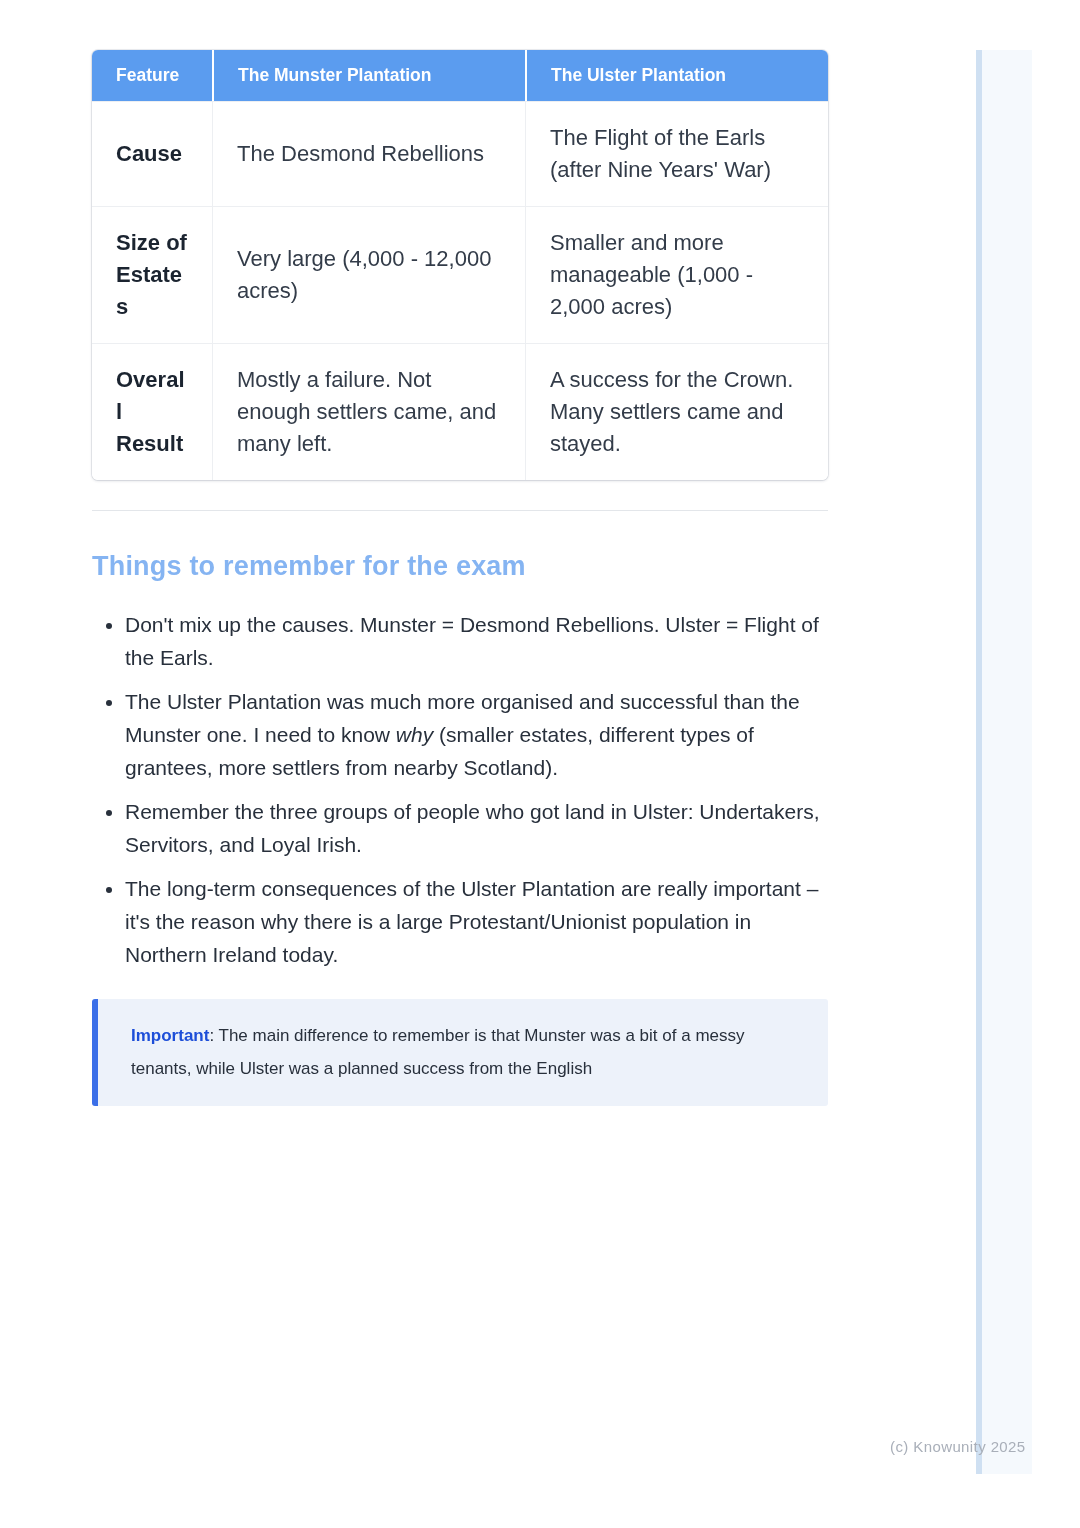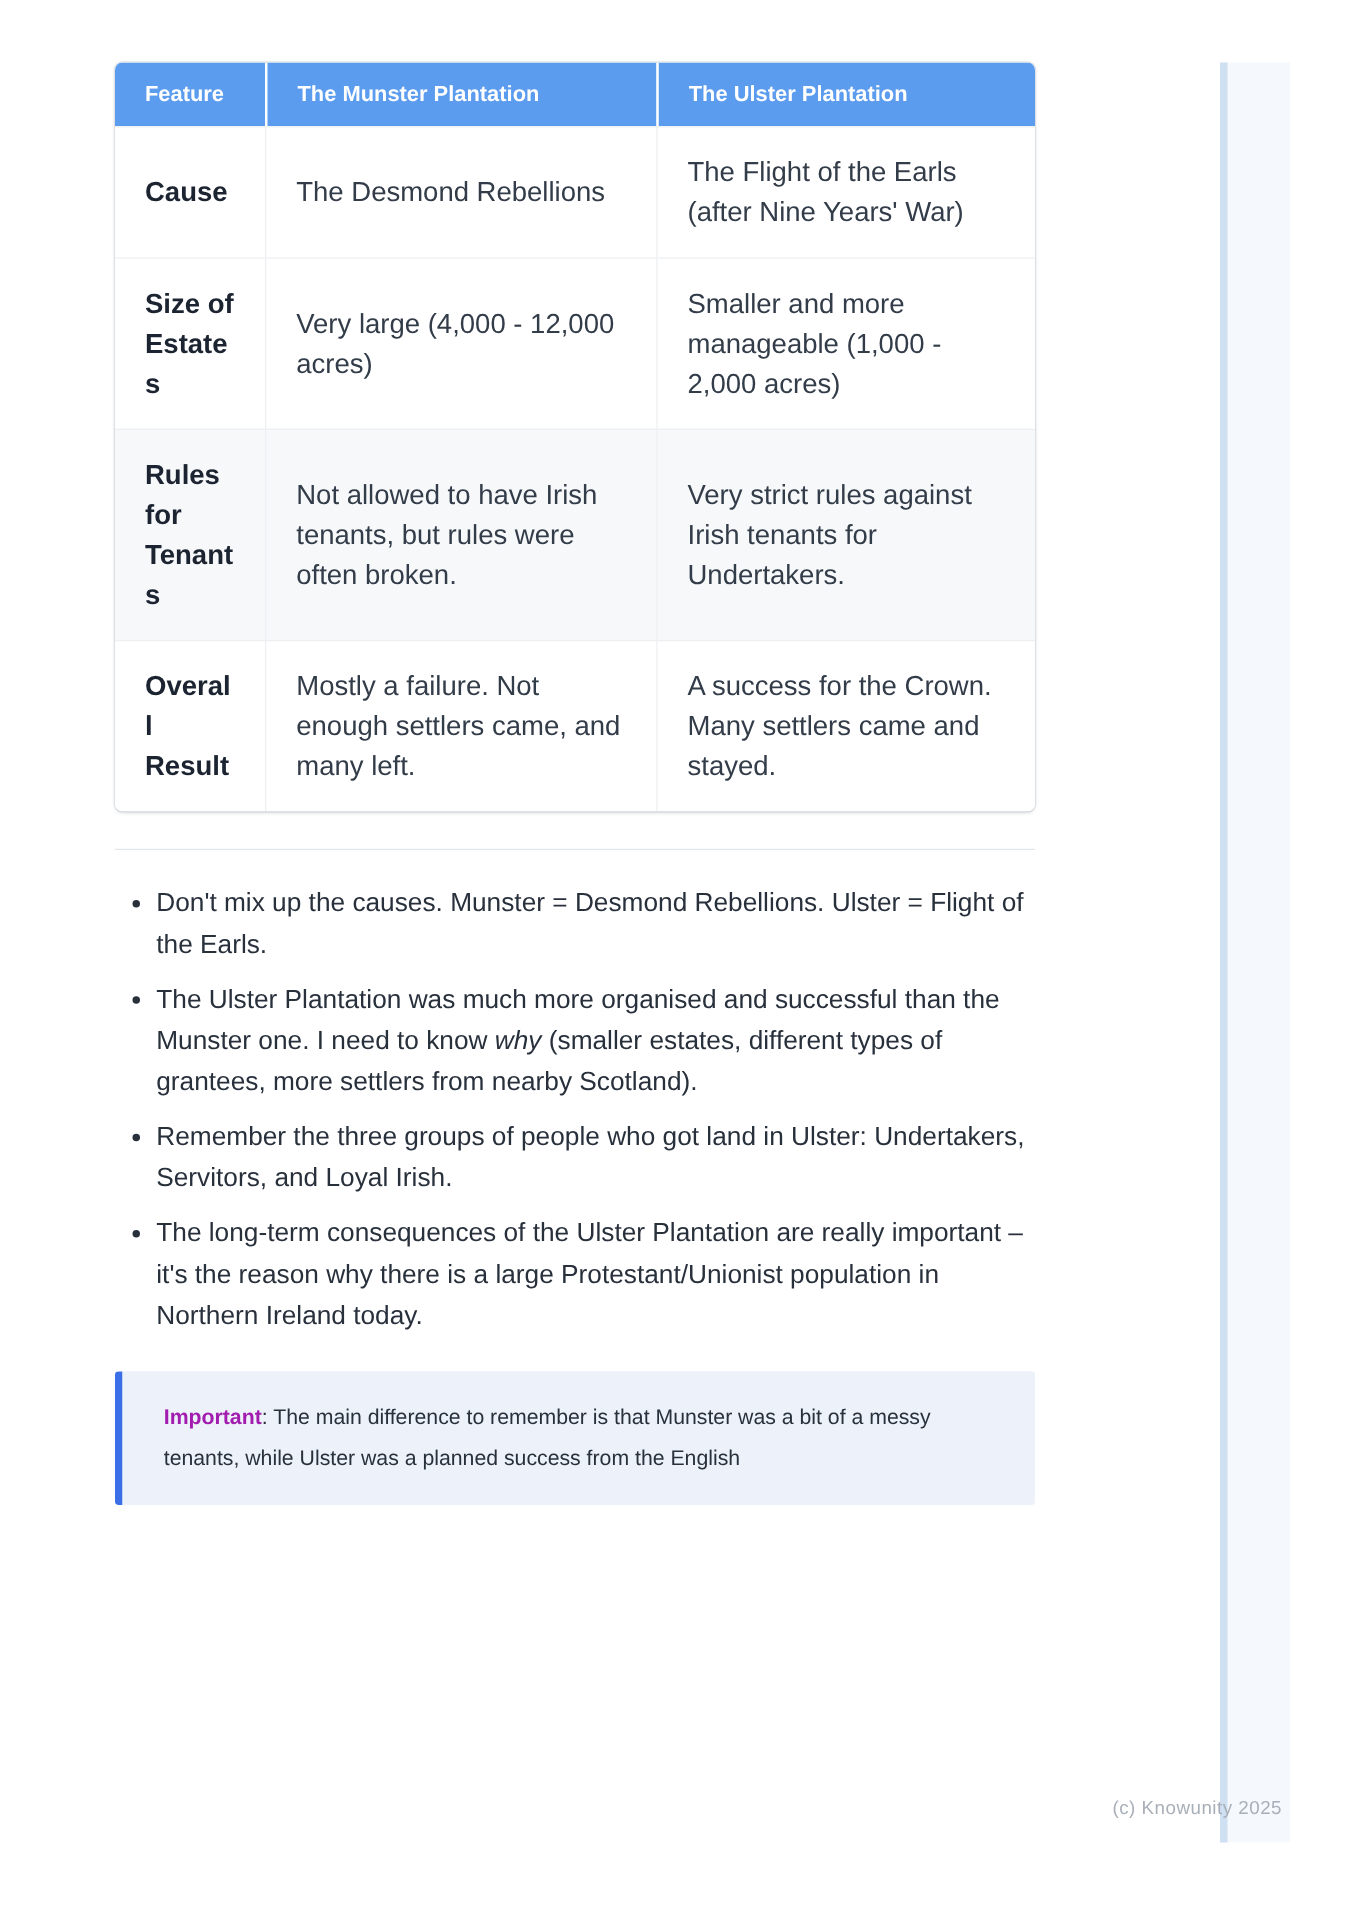--- a/index.html
+++ b/index.html
@@ -91,21 +91,21 @@
     box-sizing:border-box;
     width:736px;
     background:#edf2fa;
     border-left:6px solid #3b6fe8;
     border-radius:3px;
     padding:20px 30px 21px 33px;
     font-size:17px;
     line-height:33px;
     color:#28303c;
   }
-  .callout .label { font-weight:bold; color:#a21caf; }
+  .callout .label { font-weight:bold; color:#1d4ed8; }
 </style>
 </head>
 <body>
 
 <div class="page">
 
   <div class="side-panel"></div>
   <div class="watermark">(c) Knowunity 2025</div>
 
   <div class="content">
@@ -128,36 +128,32 @@
           <tr>
             <td class="feature">Cause</td>
             <td>The Desmond Rebellions</td>
             <td>The Flight of the Earls (after Nine Years' War)</td>
           </tr>
           <tr>
             <td class="feature">Size of Estates</td>
             <td>Very large (4,000 - 12,000 acres)</td>
             <td>Smaller and more manageable (1,000 - 2,000 acres)</td>
           </tr>
-          <tr class="alt">
-            <td class="feature">Rules for Tenants</td>
-            <td>Not allowed to have Irish tenants, but rules were often broken.</td>
-            <td>Very strict rules against Irish tenants for Undertakers.</td>
-          </tr>
           <tr>
             <td class="feature">Overall Result</td>
             <td>Mostly a failure. Not enough settlers came, and many left.</td>
             <td>A success for the Crown. Many settlers came and stayed.</td>
           </tr>
         </tbody>
       </table>
     </div>
 
     <hr class="divider">
 
+    <h2 class="section-heading">Things to remember for the exam</h2>
 
     <ul class="notes">
       <li>
         <span>Don't mix up the causes. Munster = Desmond Rebellions. Ulster = Flight of the Earls.</span>
       </li>
       <li>
         <span>The Ulster Plantation was much more organised and successful than the Munster one. I need to know </span><em>why</em><span> (smaller estates, different types of grantees, more settlers from nearby Scotland).</span>
       </li>
       <li>
         <span>Remember the three groups of people who got land in Ulster: Undertakers, Servitors, and Loyal Irish.</span>

